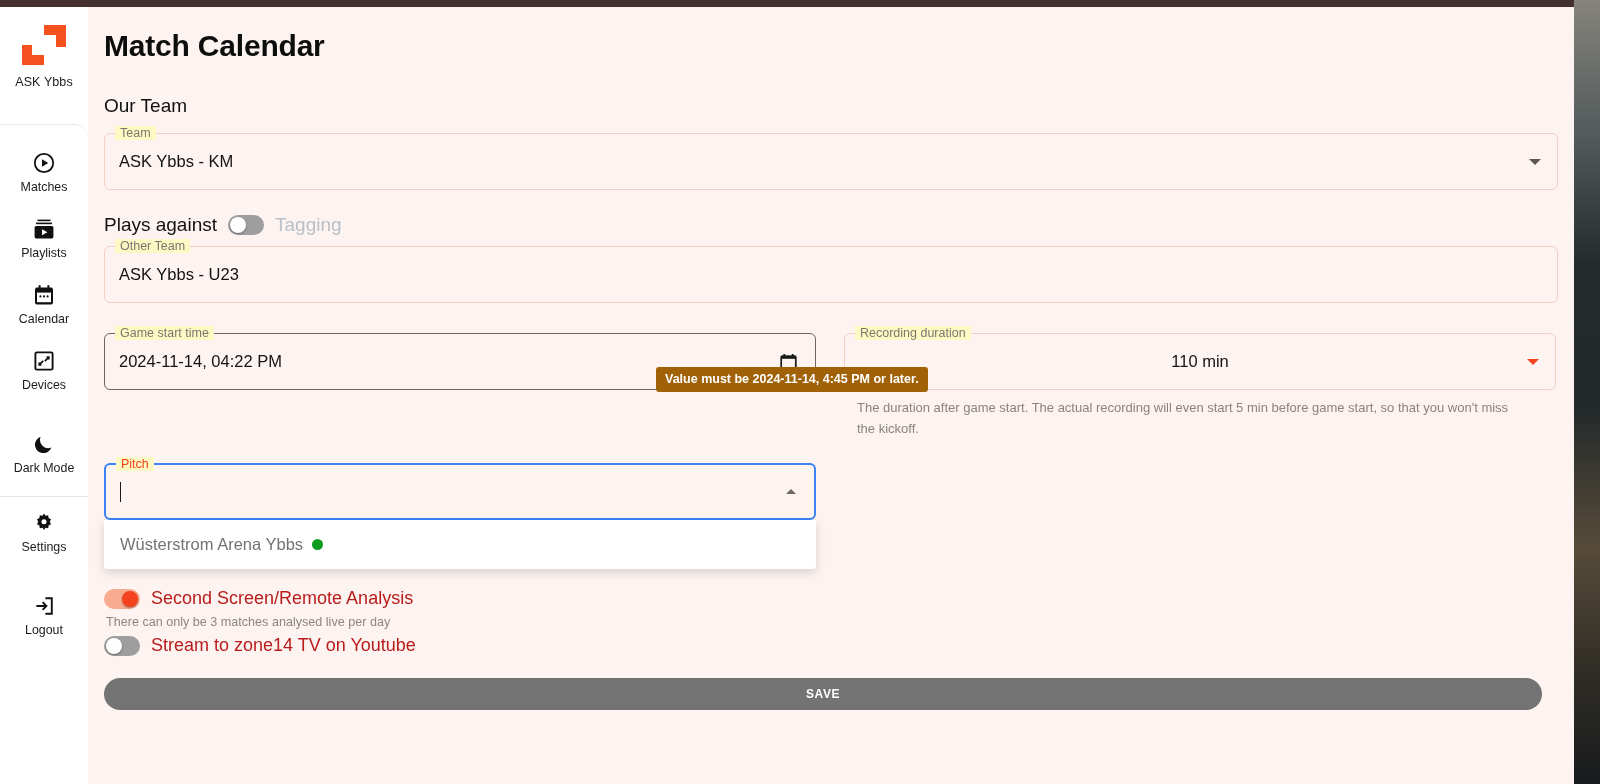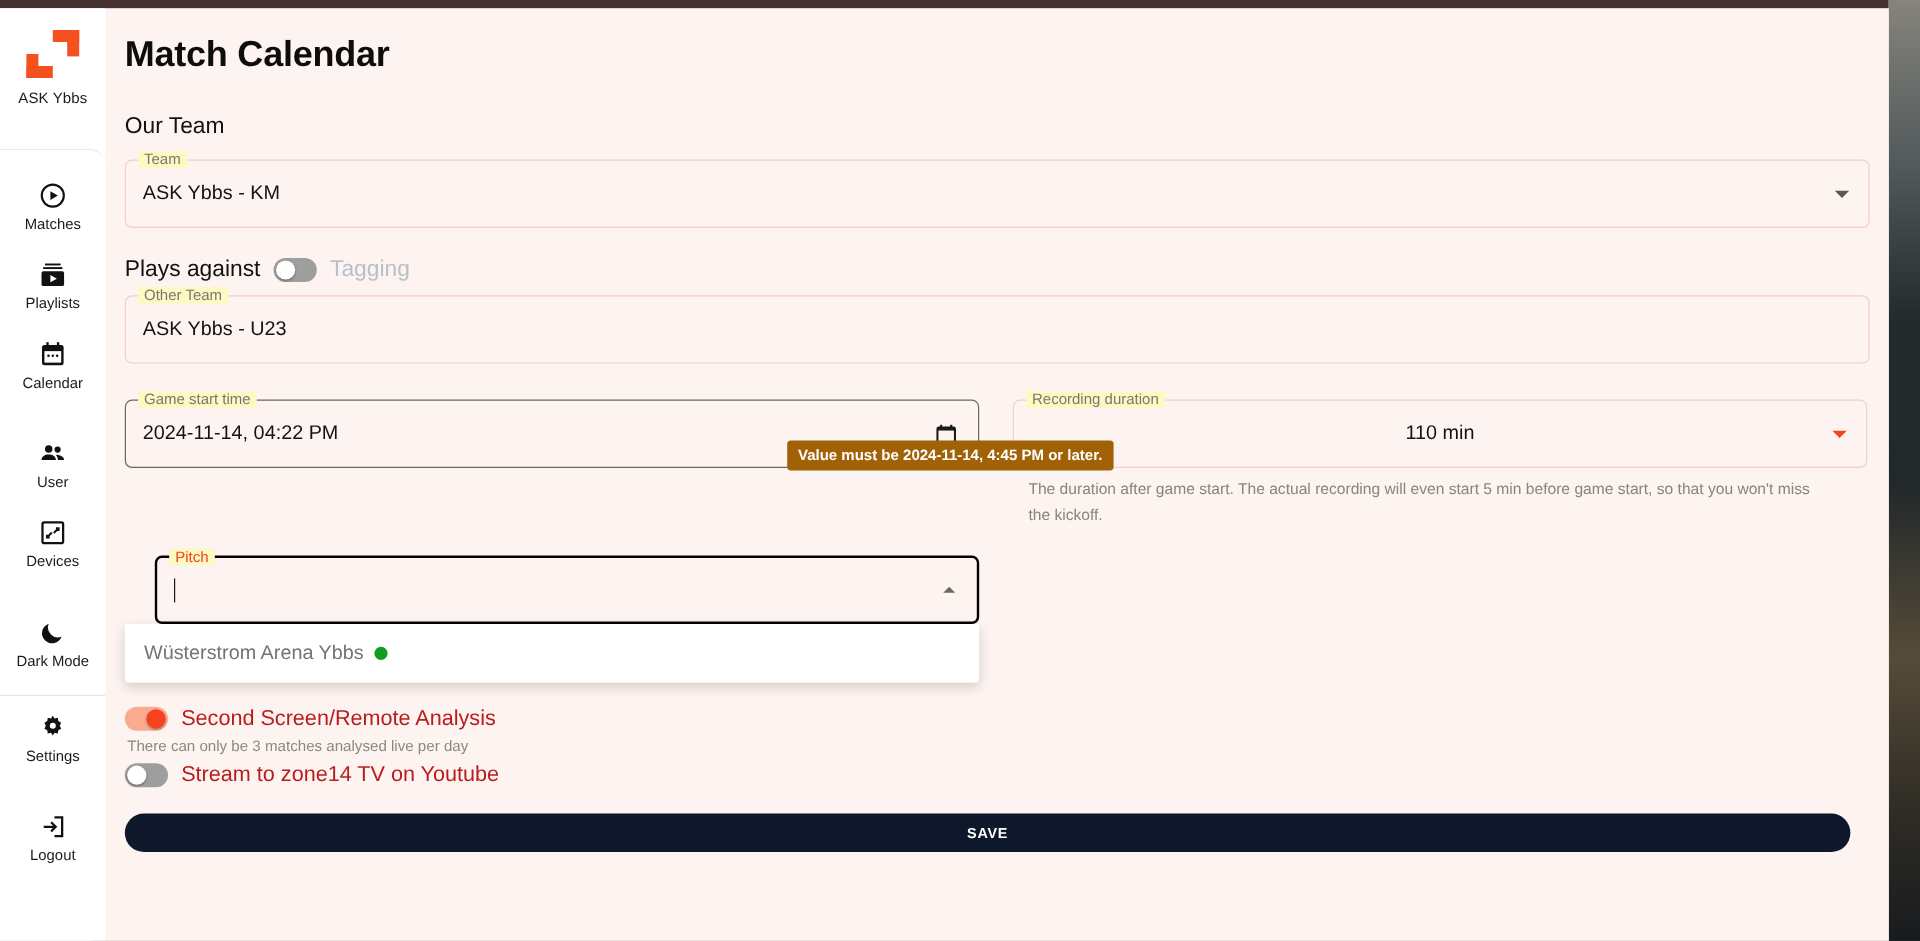--- a/index.html
+++ b/index.html
@@ -88,21 +88,21 @@
     font-size: 19px; color: #121212; margin-top: 32px; font-weight: 400;
   }
 
   
   .field {
     position: relative; height: 57px; border: 1px solid #f3cfc4;
     border-radius: 6px; background: transparent; margin-top: 16px;
     display: flex; align-items: center; padding: 0 14px;
   }
   .field.dark-border { border-color: #6d6762; }
-  .field.error-border { border: 2px solid #000000; margin-left: 25px; }
+  .field.error-border { border: 2px solid #3b82f6; }
   .field-legend {
     position: absolute; top: -8px; left: 10px; padding: 0 5px;
     background: #fef9c3; font-size: 12.5px; color: #7d7671; line-height: 14px;
   }
   .field-legend.error { color: #f4431e; }
   .field-value { font-size: 16.5px; color: #131313; }
   .field-value.centered { width: 100%; text-align: center; }
   .caret-down {
     position: absolute; right: 16px; top: 50%; margin-top: -3px;
     width: 0; height: 0;
@@ -176,21 +176,21 @@
   .status-dot { width: 11px; height: 11px; border-radius: 50%; background: #0f9d20; flex: none; }
 
   
   .toggle-row { display: flex; align-items: center; gap: 11px; margin-top: 12px; }
   .toggle-row .toggle-text { font-size: 18px; color: #b91c1c; }
   #second-screen-row { margin-top: 22px; }
   #analysis-note { font-size: 12.6px; color: #8d8682; margin-top: 6px; padding-left: 2px; }
 
   
   #save-button {
-    width: 1438px; height: 32px; background: #0f172a; color: #ffffff;
+    width: 1438px; height: 32px; background: #737373; color: #ffffff;
     border: none; border-radius: 16px; margin-top: 22px;
     font-size: 12px; font-weight: bold; letter-spacing: .6px;
     font-family: "Liberation Sans", sans-serif; cursor: pointer;
     display: flex; align-items: center; justify-content: center;
   }
 </style>
 </head>
 <body>
 
 <div id="desktop-backdrop"></div>
@@ -238,29 +238,20 @@
           <rect x="5" y="9.6" width="14" height="9.6" fill="#fff"></rect>
           <rect x="6.6" y="2.2" width="2" height="4.2" fill="#111"></rect>
           <rect x="15.4" y="2.2" width="2" height="4.2" fill="#111"></rect>
           <circle cx="8.4" cy="13.4" r="1.05" fill="#111"></circle>
           <circle cx="12" cy="13.4" r="1.05" fill="#111"></circle>
           <circle cx="15.6" cy="13.4" r="1.05" fill="#111"></circle>
         </svg>
         <span class="nav-label">Calendar</span>
       </div>
 
-      <div class="nav-item spaced">
-        <svg class="nav-icon" viewBox="0 0 24 24">
-          <circle cx="8.6" cy="8.2" r="3.1" fill="#111"></circle>
-          <circle cx="16" cy="8.6" r="2.6" fill="#111"></circle>
-          <path d="M2.6 17.4c0-3 2.7-4.6 6-4.6s6 1.6 6 4.6z" fill="#111"></path>
-          <path d="M14.6 12.9c2.8 0 6.8 1.1 6.8 4.5h-5.2c0-1.8-.7-3.3-1.6-4.5z" fill="#111"></path>
-        </svg>
-        <span class="nav-label">User</span>
-      </div>
 
       <div class="nav-item">
         <svg class="nav-icon" viewBox="0 0 24 24">
           <rect x="3.4" y="3.4" width="17.2" height="17.2" rx="1.4" fill="none" stroke="#111" stroke-width="1.9"></rect>
           <path d="M14.6 8.2h2.2v2.2M16.6 8.4 L12.8 12.2" stroke="#111" stroke-width="1.7" fill="none"></path>
           <path d="M9.4 15.8H7.2v-2.2M7.4 15.6 L11.2 11.8" stroke="#111" stroke-width="1.7" fill="none"></path>
         </svg>
         <span class="nav-label">Devices</span>
       </div>
 

